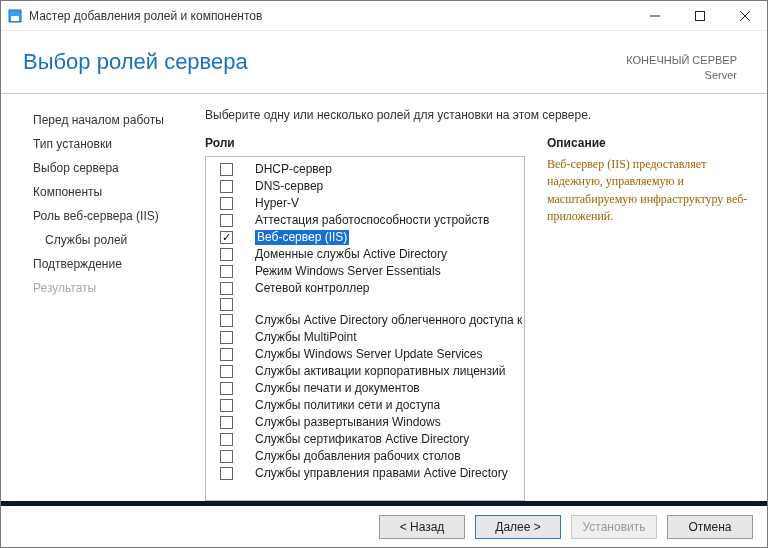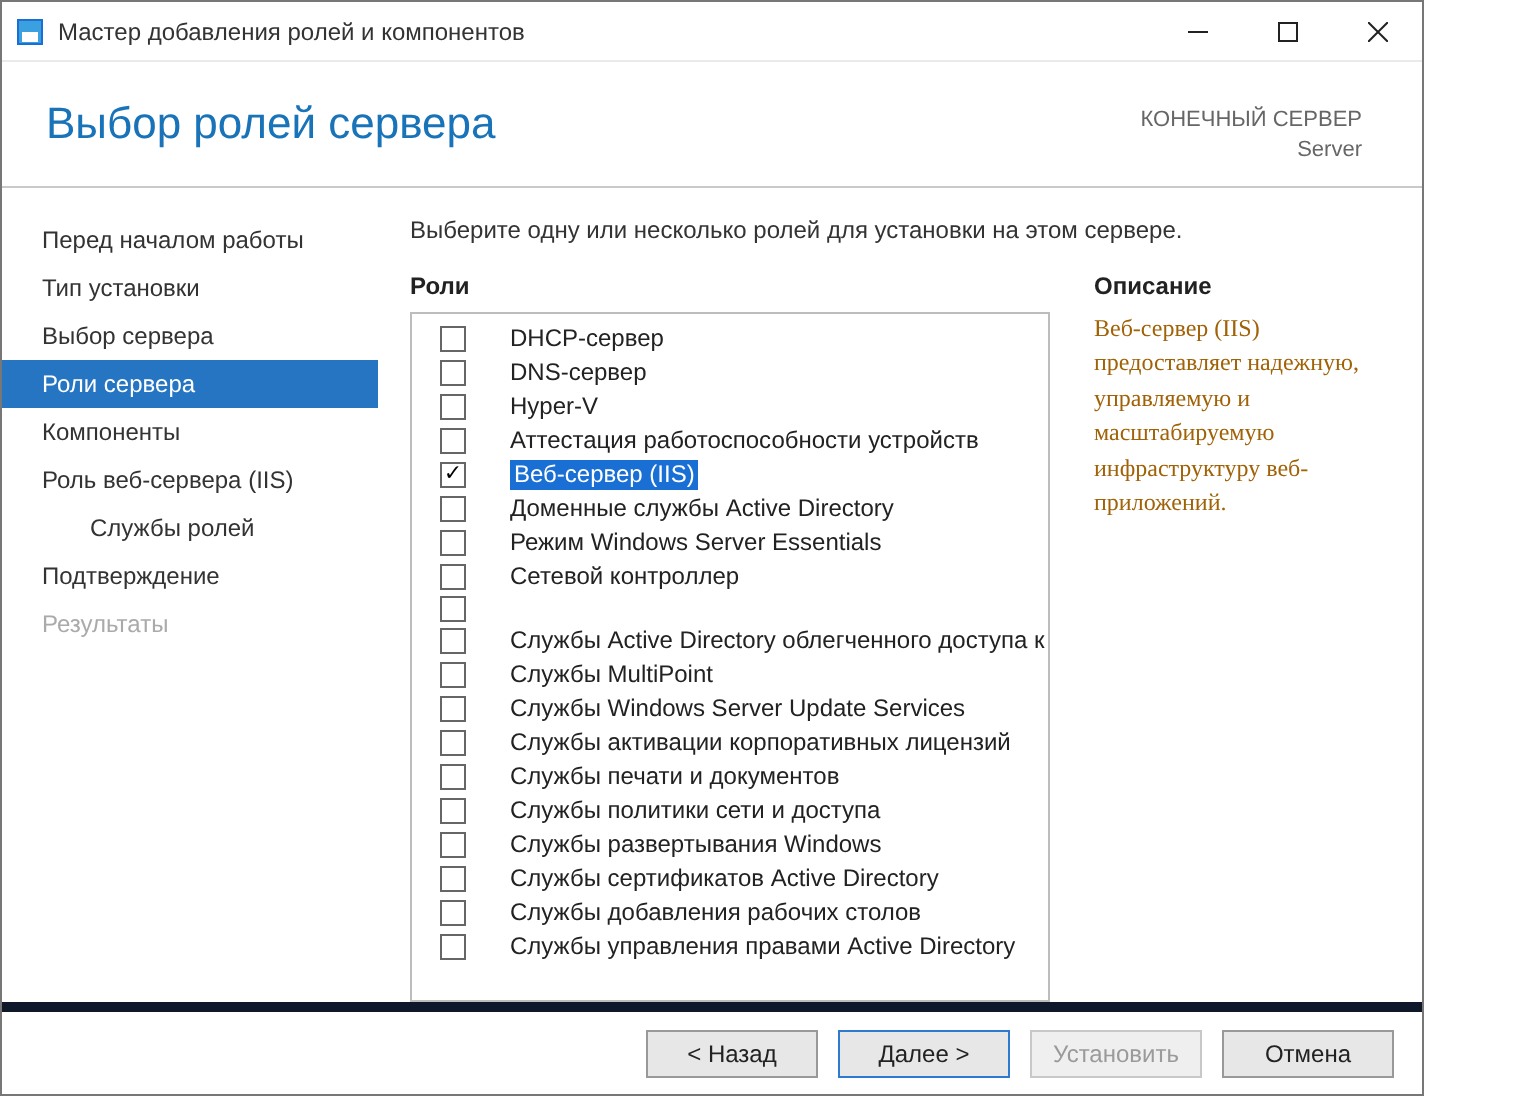--- a/index.html
+++ b/index.html
@@ -1,29 +1,29 @@
 <!DOCTYPE html>
 <html><head>
 <meta charset="utf-8">
 <style>
   * { box-sizing: border-box; }
   html, body { margin: 0; padding: 0; font-family: "Segoe UI", Tahoma, sans-serif; font-size: 12px; color: #222; background: #fff; }
-  .window { width: 712px; height: 548px; border: 1px solid #777; display: flex; flex-direction: column; background: #fff; }
+  .window { width: 768px; height: 548px; border: 1px solid #777; display: flex; flex-direction: column; background: #fff; }
   .titlebar { height: 30px; display: flex; align-items: center; padding: 0 0 0 6px; border-bottom: 1px solid #eaeaea; }
   .titlebar .icon { width: 16px; height: 16px; margin-right: 6px; display: flex; align-items: center; justify-content: center; }
   .title-text { flex: 1; font-size: 12px; color: #333; }
   .win-btns { display: flex; }
   .win-btn { width: 45px; height: 30px; display: flex; align-items: center; justify-content: center; }
   .win-btn svg { pointer-events: none; }
   .header { padding: 18px 30px 4px 22px; display: flex; align-items: flex-start; border-bottom: 1px solid #c9c9c9; }
   .header h1 { font-size: 22px; color: #1973b8; font-weight: 400; margin: 0 0 14px 0; flex: 1; }
   .dest { text-align: right; font-size: 11px; color: #666; line-height: 1.35; padding-top: 4px; }
   .body { flex: 1; display: flex; overflow: hidden; }
   .sidebar { width: 188px; padding: 14px 0 0 0; }
-  .nav-item { padding: 5px 10px 5px 20px; font-size: 12px; color: #333; cursor: pointer; }
+  .nav-item { padding: 5px 10px 5px 32px; font-size: 12px; color: #333; cursor: pointer; }
   .nav-item.sub { padding-left: 44px; }
   .nav-item.active { background: #2675c2; color: #fff; }
   .nav-item.disabled { color: #aaa; }
   .main { flex: 1; padding: 14px 18px 0 16px; display: flex; flex-direction: column; overflow: hidden; }
   .instruction { font-size: 12px; color: #333; margin-bottom: 14px; }
   .columns { display: flex; flex: 1; gap: 22px; overflow: hidden; }
   .roles-col { width: 320px; display: flex; flex-direction: column; }
   .col-title { font-weight: 600; font-size: 12px; margin-bottom: 6px; }
   .roles-box { flex: 1; border: 1px solid #bdbdbd; background: #fff; position: relative; overflow: hidden; }
   .roles-inner { position: absolute; inset: 0; overflow-y: scroll; padding: 4px 0; }
@@ -82,21 +82,20 @@
       <div>КОНЕЧНЫЙ СЕРВЕР</div>
       <div>Server</div>
     </div>
   </div>
 
   <div class="body">
     <div class="sidebar" id="sidebar">
         <div class="nav-item">Перед началом работы</div>
         <div class="nav-item">Тип установки</div>
         <div class="nav-item">Выбор сервера</div>
-        <div class="nav-item active">Роли сервера</div>
         <div class="nav-item">Компоненты</div>
         <div class="nav-item">Роль веб-сервера (IIS)</div>
         <div class="nav-item sub">Службы ролей</div>
         <div class="nav-item">Подтверждение</div>
         <div class="nav-item disabled">Результаты</div>
       </div>
 
     <div class="main">
       <div class="instruction">Выберите одну или несколько ролей для установки на этом сервере.</div>
       <div class="columns">

